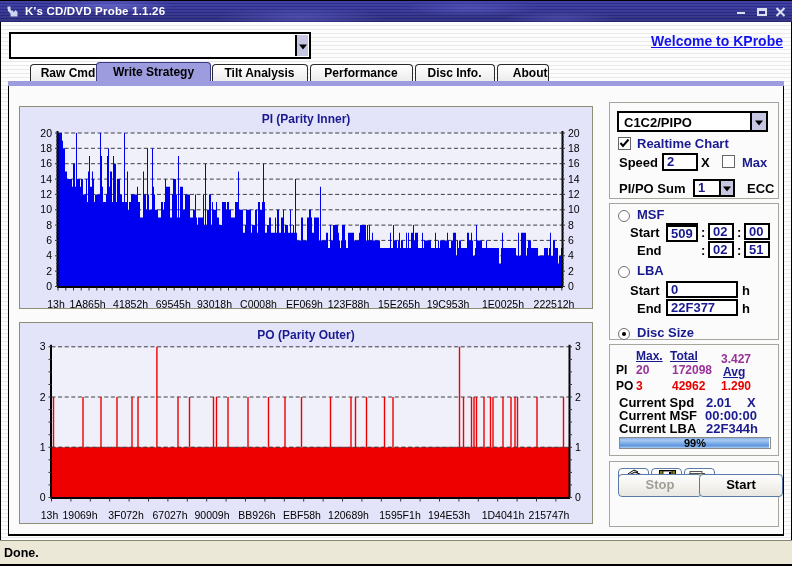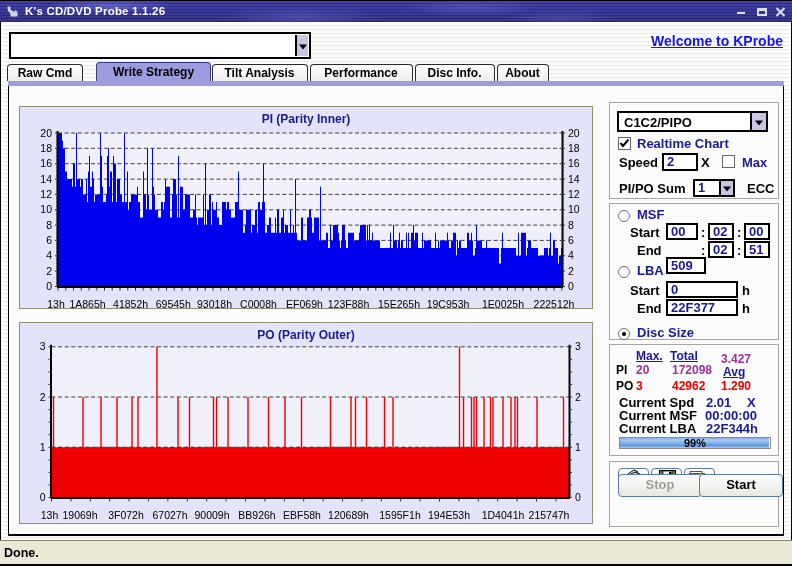--- a/index.html
+++ b/index.html
@@ -57,26 +57,26 @@
     <path d="M1.5 1 L9.5 9 M9.5 1 L1.5 9" stroke="#d8dff0" stroke-width="2.1"></path>
   </svg>
 
 <div class="abs combo-dev">
     <span class="btn">
       <span class="arrow"></span>
     </span>
   </div>
 <div class="abs link">Welcome to KProbe</div>
 
-<div class="abs tab" style="left:7px;width:76px;">Raw Cmd</div>
+<div class="abs tab" style="left:30px;width:76px;">Raw Cmd</div>
 <div class="abs tab sel" style="left:96px;width:115px;">Write Strategy</div>
 <div class="abs tab" style="left:211.5px;width:96px;">Tilt Analysis</div>
 <div class="abs tab" style="left:309.5px;width:103px;">Performance</div>
 <div class="abs tab" style="left:414.5px;width:80px;">Disc Info.</div>
-<div class="abs tab" style="left:496.5px;width:52px;">About</div>
+<div class="abs tab" style="left:496.5px;width:52px;text-align:right;">About</div>
 <div class="abs tabband"></div>
 <div class="abs pane"></div>
 
 <div class="abs chartpanel" style="top:106px;height:203px;"></div>
 <div class="abs chartpanel" style="top:322px;height:202px;"></div>
 <div class="abs ctitle" style="left:19px;width:574px;top:112px;">PI (Parity Inner)</div>
 <div class="abs ctitle" style="left:19px;width:574px;top:328px;">PO (Parity Outer)</div>
 <svg width="792" height="566" style="position:absolute;left:0;top:0">
     <rect x="58.0" y="133.0" width="504.0" height="153.5" fill="#f0f0fa"></rect>
     <line x1="58.0" y1="271.1" x2="562.0" y2="271.1" stroke="#3c3c44" stroke-width="1" stroke-dasharray="4 2.6"></line>
@@ -391,21 +391,21 @@
 
 <div class="abs radio" style="left:618px;top:210px;"></div>
 <div class="abs nlbl" style="left:637px;top:207px;">MSF</div>
 <div class="abs lbl" style="left:630px;top:225px;">Start</div>
 <div class="abs field" style="left:666px;top:223px;width:32px;height:17px;">00</div>
 <div class="abs lbl" style="left:701px;top:225px;">:</div>
 <div class="abs field" style="left:708px;top:223px;width:26px;height:17px;">02</div>
 <div class="abs lbl" style="left:737px;top:225px;">:</div>
 <div class="abs field" style="left:744px;top:223px;width:26px;height:17px;">00</div>
 <div class="abs lbl" style="left:637px;top:243px;">End</div>
-<div class="abs field" style="left:666px;top:257px;width:40px;height:17px;">509</div>
+<div class="abs field" style="left:666px;top:225px;width:32px;height:17px;">509</div>
 <div class="abs lbl" style="left:701px;top:243px;">:</div>
 <div class="abs field" style="left:708px;top:241px;width:26px;height:17px;">02</div>
 <div class="abs lbl" style="left:737px;top:243px;">:</div>
 <div class="abs field" style="left:744px;top:241px;width:26px;height:17px;">51</div>
 <div class="abs radio" style="left:618px;top:266px;"></div>
 <div class="abs nlbl" style="left:637px;top:263px;">LBA</div>
 <div class="abs lbl" style="left:630px;top:283px;">Start</div>
 <div class="abs field" style="left:666px;top:281px;width:72px;height:17px;">0</div>
 <div class="abs lbl" style="left:742px;top:283px;">h</div>
 <div class="abs lbl" style="left:637px;top:301px;">End</div>

